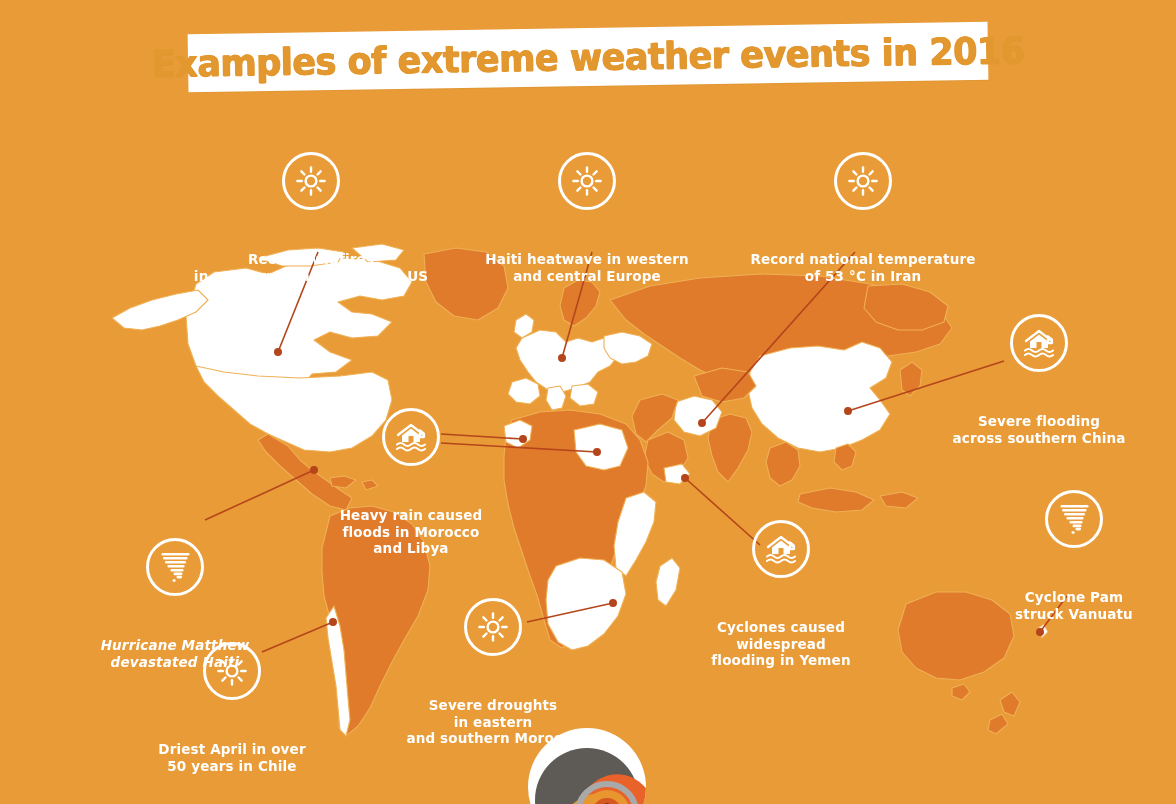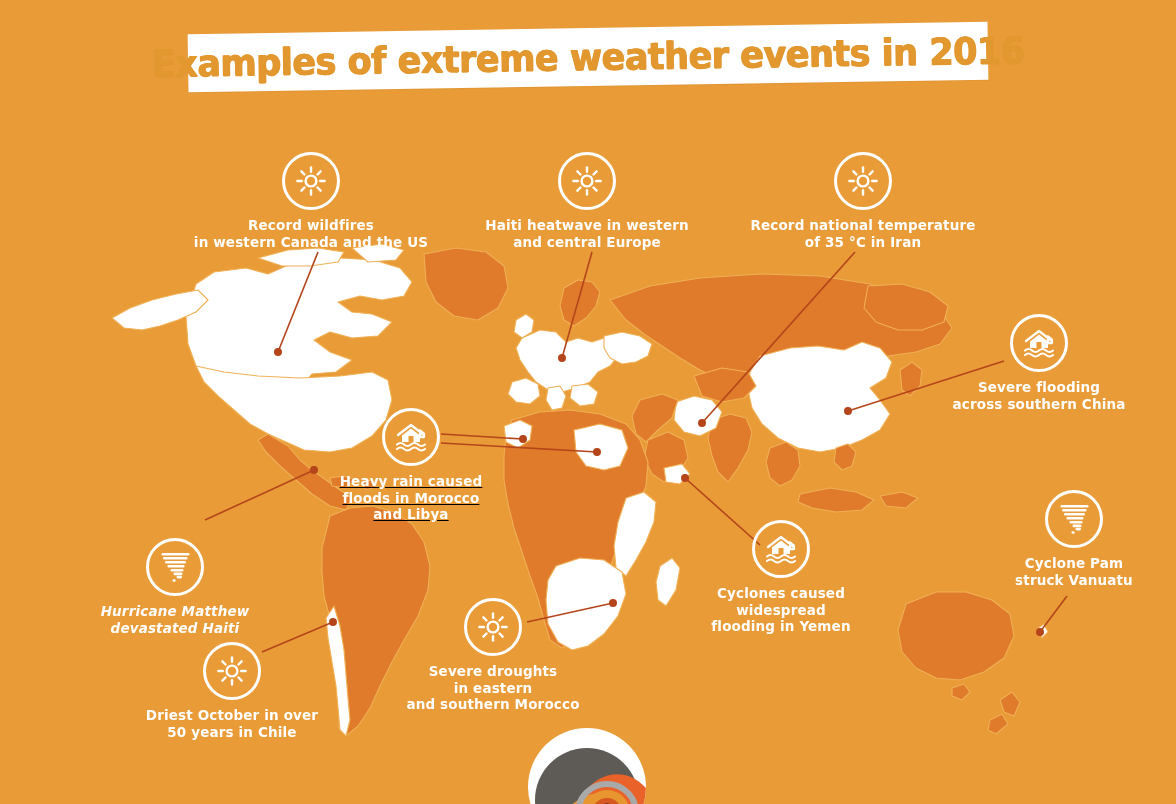--- a/index.html
+++ b/index.html
@@ -43,20 +43,21 @@
   
   .callout {
     position:absolute;
     z-index:30;
     display:flex;
     flex-direction:column;
     align-items:center;
     width:300px;
     margin-left:-150px;
     pointer-events:auto;
+    gap:34px;
   }
   .badge {
     width:58px; height:58px;
     border:3px solid #ffffff;
     border-radius:50%;
     display:flex; align-items:center; justify-content:center;
     background:transparent;
   }
   .badge svg { display:block; }
   .callout-label {
@@ -229,36 +230,36 @@
               <line x1="10.49" y1="23.51" x2="7.38" y2="26.62"></line>
               <line x1="7.80" y1="17.00" x2="3.40" y2="17.00"></line>
               <line x1="10.49" y1="10.49" x2="7.38" y2="7.38"></line>
               <line x1="17.00" y1="7.80" x2="17.00" y2="3.40"></line>
               <line x1="23.51" y1="10.49" x2="26.62" y2="7.38"></line>
             </g>
       <circle cx="17" cy="17" r="5.4" fill="none" stroke="#ffffff" stroke-width="2.4"></circle>
     </svg>
         </div>
         <div class="callout-label">Record national temperature
-of 35 °C in Iran</div>
+of 53 °C in Iran</div>
       </div>
       <div class="callout" style="left: 1039px; top: 314px;">
         <div class="badge">
           <svg width="36" height="32" viewBox="0 0 36 32" xmlns="http://www.w3.org/2000/svg">
       <path d="M5,14 L18,4 L31,14 L31,16 L27,16 L27,9.5 L31,12.6" fill="none" stroke="#ffffff" stroke-width="2.3" stroke-linecap="round" stroke-linejoin="round"></path>
       <path d="M9,14.5 L18,7.5 L27,14.5 L27,21 L9,21 Z" fill="#ffffff"></path>
       <rect x="15.5" y="15" width="5" height="6" fill="#e89b36"></rect>
       <path d="M4,23.5 q3.5,-3 7,0 q3.5,3 7,0 q3.5,-3 7,0 q3.5,3 7,0" fill="none" stroke="#ffffff" stroke-width="2.1" stroke-linecap="round"></path>
       <path d="M4,28 q3.5,-3 7,0 q3.5,3 7,0 q3.5,-3 7,0 q3.5,3 7,0" fill="none" stroke="#ffffff" stroke-width="2.1" stroke-linecap="round"></path>
     </svg>
         </div>
         <div class="callout-label">Severe flooding
 across southern China</div>
       </div>
-      <div class="callout" style="left: 411px; top: 408px; text-decoration: underline;">
+      <div class="callout" style="left: 411px; top: 408px;">
         <div class="badge">
           <svg width="36" height="32" viewBox="0 0 36 32" xmlns="http://www.w3.org/2000/svg">
       <path d="M5,14 L18,4 L31,14 L31,16 L27,16 L27,9.5 L31,12.6" fill="none" stroke="#ffffff" stroke-width="2.3" stroke-linecap="round" stroke-linejoin="round"></path>
       <path d="M9,14.5 L18,7.5 L27,14.5 L27,21 L9,21 Z" fill="#ffffff"></path>
       <rect x="15.5" y="15" width="5" height="6" fill="#e89b36"></rect>
       <path d="M4,23.5 q3.5,-3 7,0 q3.5,3 7,0 q3.5,-3 7,0 q3.5,3 7,0" fill="none" stroke="#ffffff" stroke-width="2.1" stroke-linecap="round"></path>
       <path d="M4,28 q3.5,-3 7,0 q3.5,3 7,0 q3.5,-3 7,0 q3.5,3 7,0" fill="none" stroke="#ffffff" stroke-width="2.1" stroke-linecap="round"></path>
     </svg>
         </div>
         <div class="callout-label">Heavy rain caused
@@ -340,21 +341,21 @@
               <line x1="17.00" y1="26.20" x2="17.00" y2="30.60"></line>
               <line x1="10.49" y1="23.51" x2="7.38" y2="26.62"></line>
               <line x1="7.80" y1="17.00" x2="3.40" y2="17.00"></line>
               <line x1="10.49" y1="10.49" x2="7.38" y2="7.38"></line>
               <line x1="17.00" y1="7.80" x2="17.00" y2="3.40"></line>
               <line x1="23.51" y1="10.49" x2="26.62" y2="7.38"></line>
             </g>
       <circle cx="17" cy="17" r="5.4" fill="none" stroke="#ffffff" stroke-width="2.4"></circle>
     </svg>
         </div>
-        <div class="callout-label">Driest October in over
+        <div class="callout-label">Driest April in over
 50 years in Chile</div>
       </div>
     </div>
 
   <div class="logo">
     <svg width="118" height="118" viewBox="0 0 118 118" xmlns="http://www.w3.org/2000/svg">
       <circle cx="59" cy="72" r="52" fill="#5e5a55"></circle>
       <path fill="#e8622a" d="M118,60 C100,40 76,44 62,58 C52,68 44,80 42,94 C40,110 48,124 64,128 L124,128 L124,60 Z"></path>
       <path fill="#e8962f" d="M36,86 C46,70 66,62 84,66 C94,68 100,76 98,88 C96,102 82,112 66,112 C50,112 34,102 36,86 Z"></path>
       <path fill="#4b4743" d="M38,104 C54,112 76,114 92,108 L92,114 C76,120 54,118 38,110 Z"></path>

